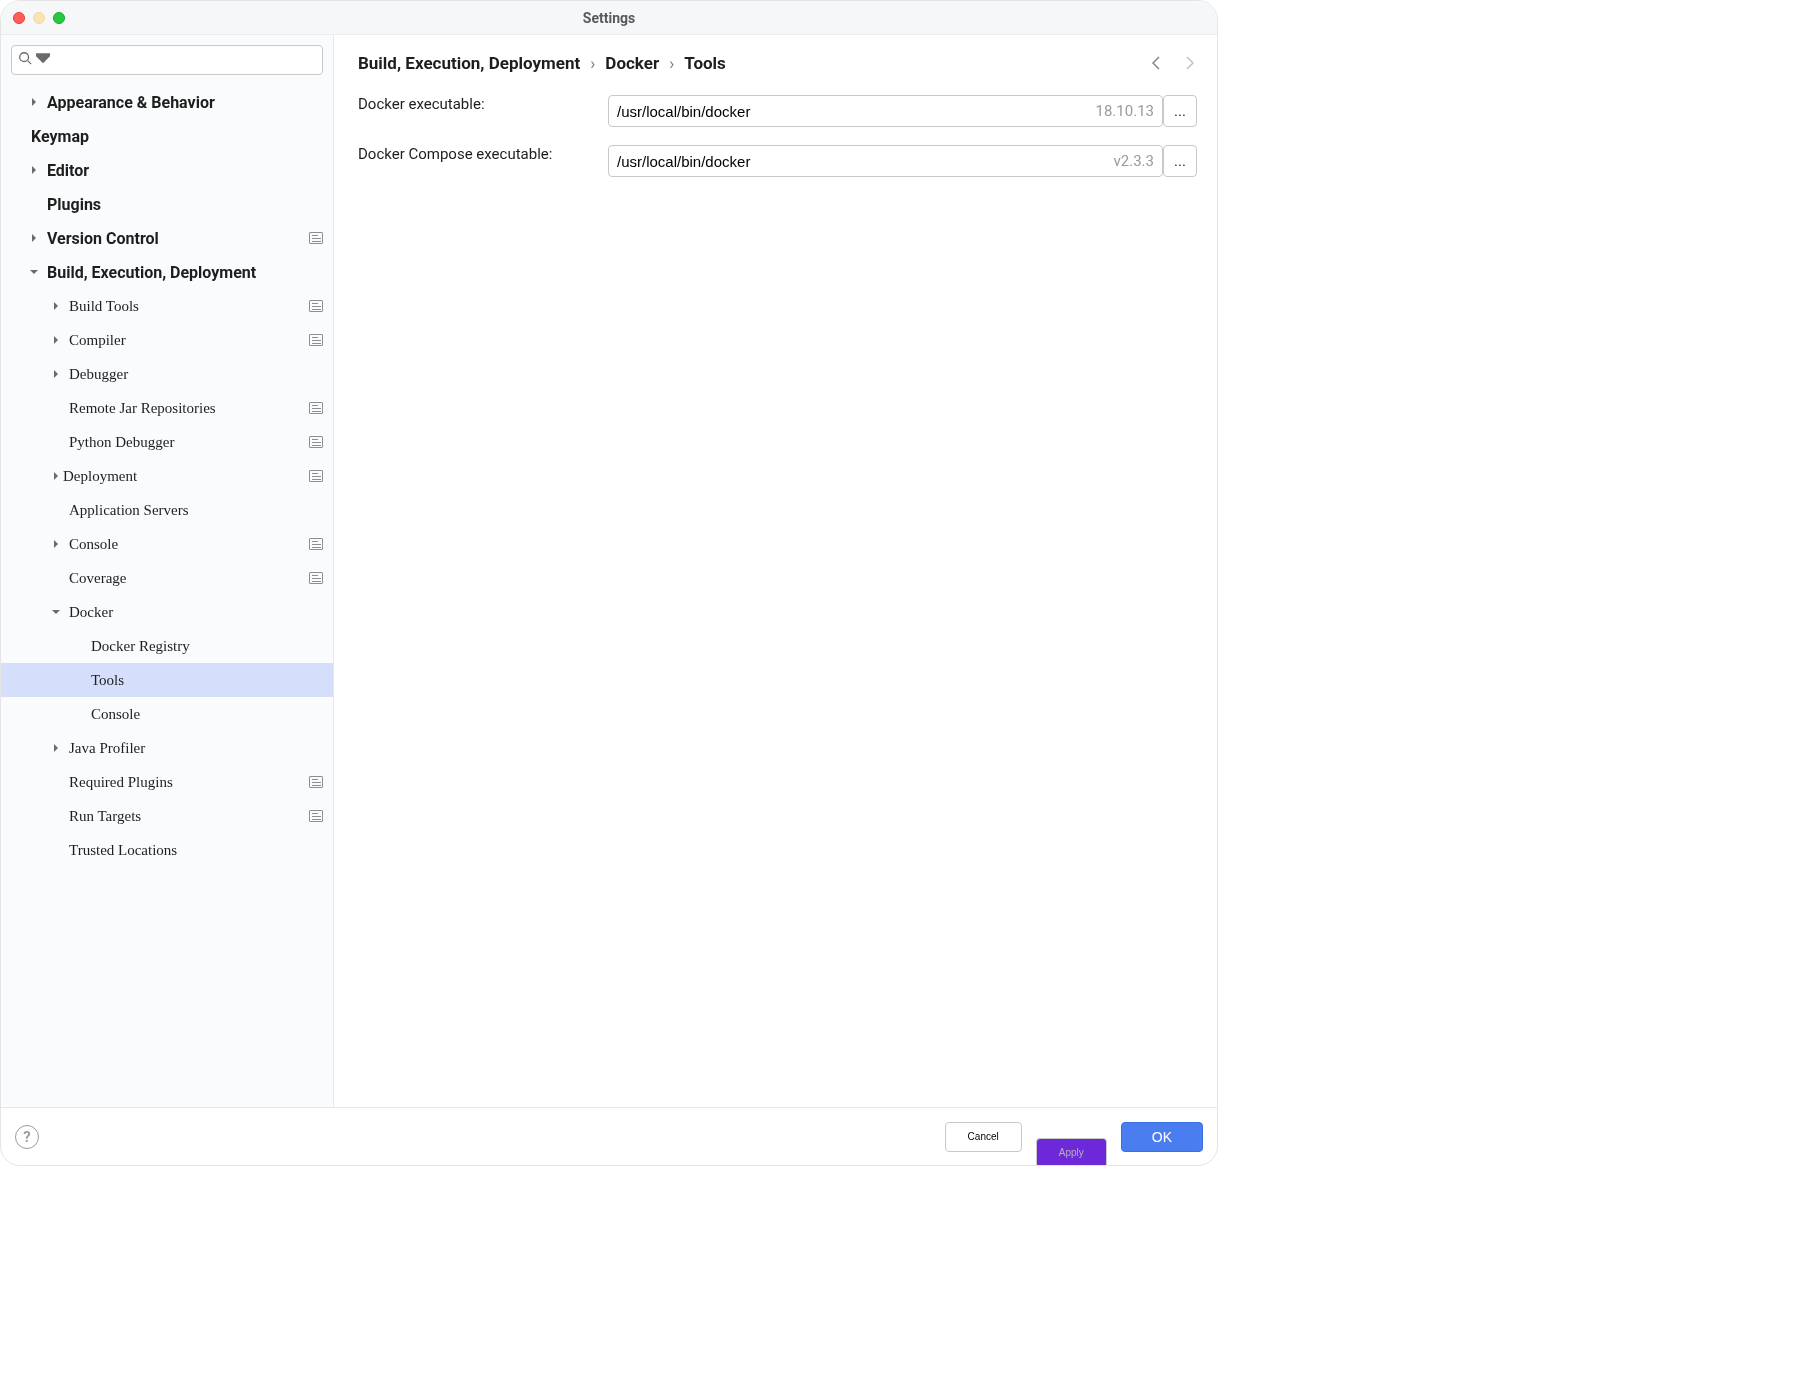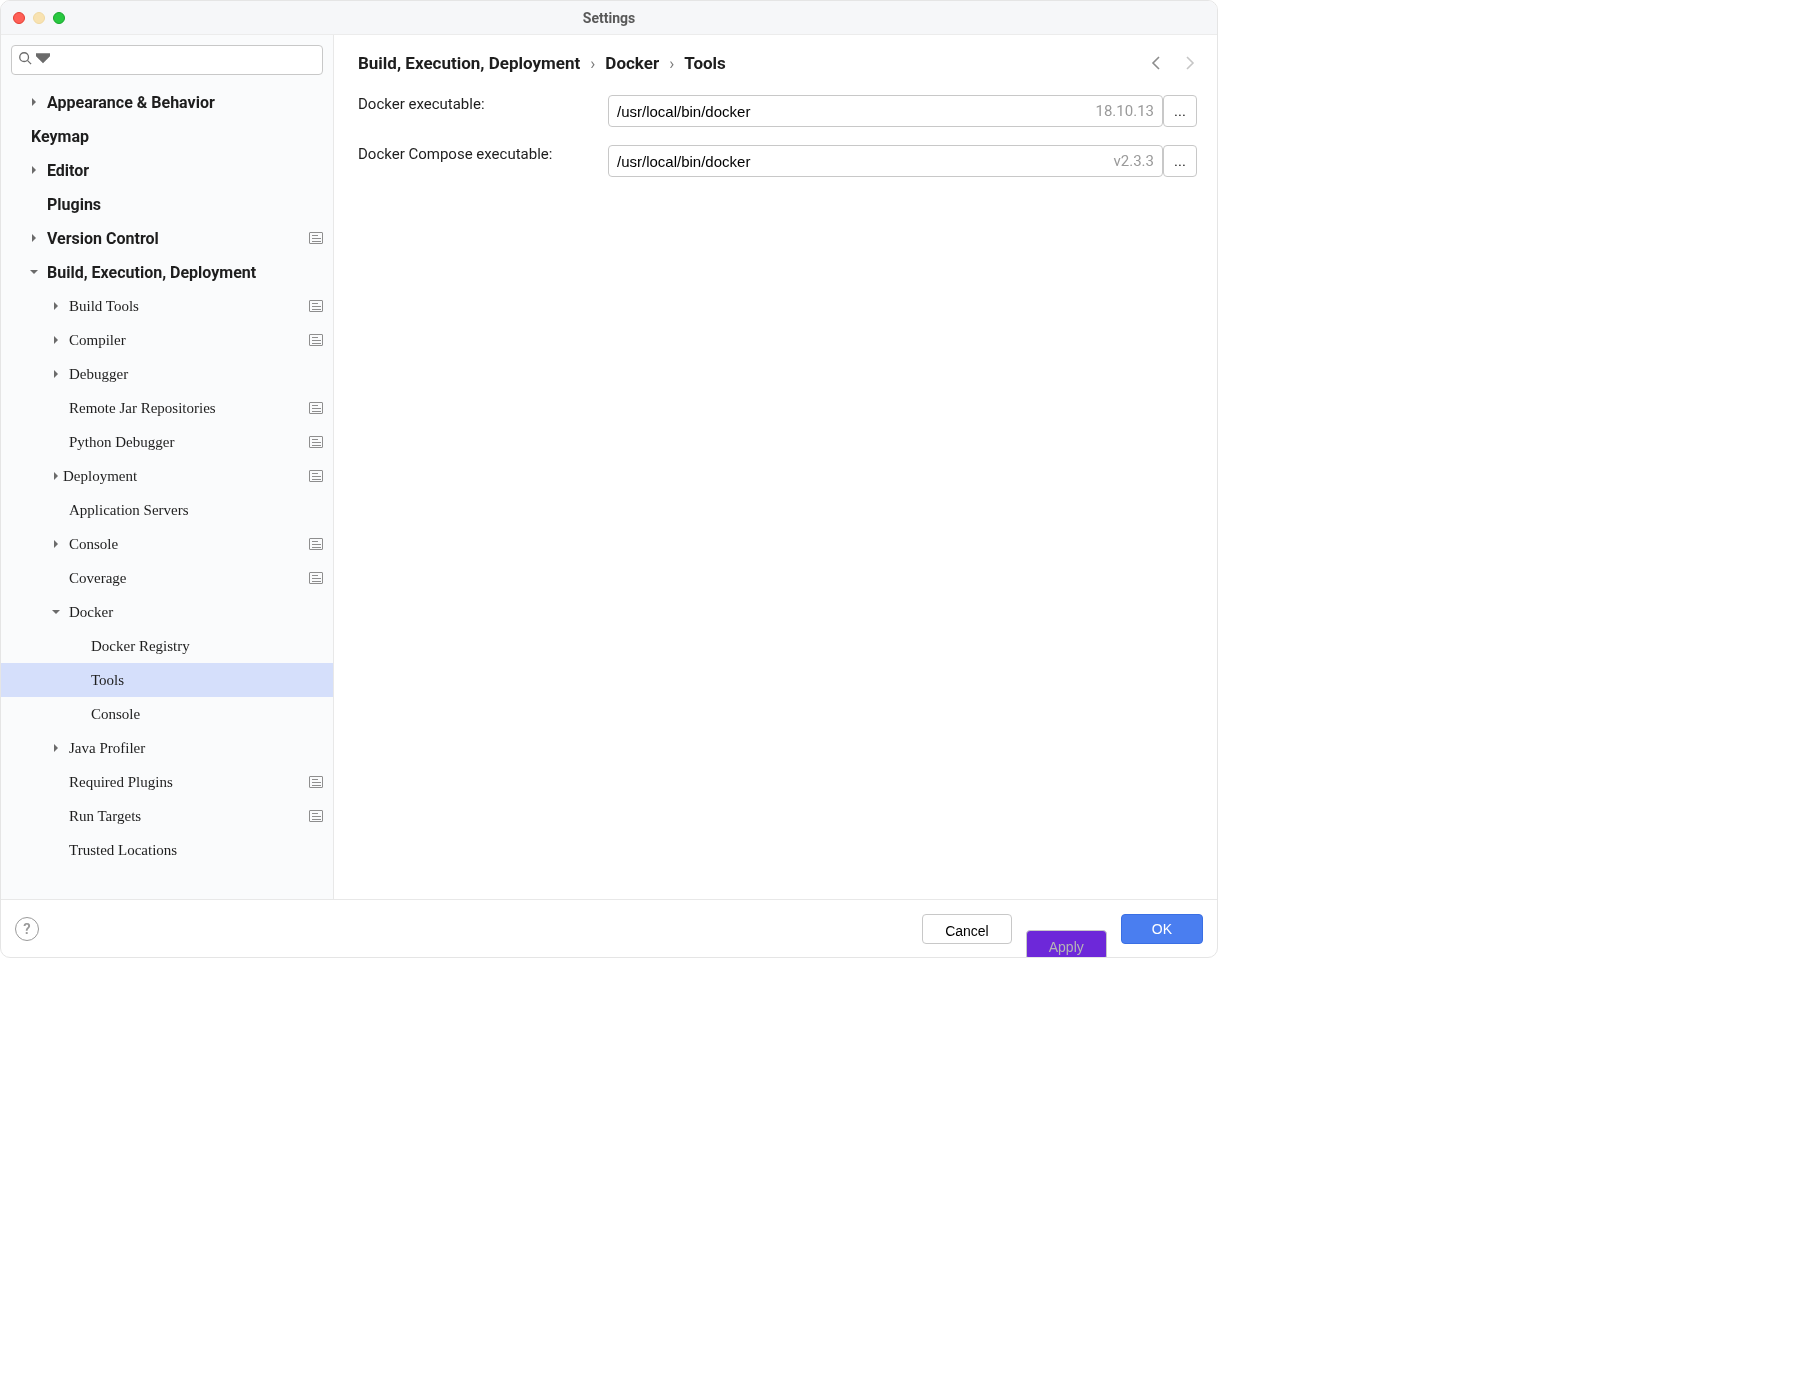--- a/index.html
+++ b/index.html
@@ -6,23 +6,23 @@
   html, body { height: 100%; }
   body {
     font-family: -apple-system, BlinkMacSystemFont, "Segoe UI", Roboto, "Helvetica Neue", Arial, sans-serif;
     font-size: 15px;
     color: #1e1e1e;
     background: #fff;
     -webkit-font-smoothing: antialiased;
   }
   .window {
     width: 1218px;
-    height: 958px;
+    height: 1166px;
     border: 1px solid #e5e5e5;
-    border-radius: 10px;
+    border-radius: 20px;
     overflow: hidden;
     display: flex;
     flex-direction: column;
     background: #fff;
   }
   .titlebar {
     height: 34px;
     display: flex;
     align-items: center;
     position: relative;
@@ -127,21 +127,21 @@
     gap: 14px;
   }
   .help {
     width:24px; height:24px; border:1.5px solid #9a9a9a; border-radius:50%;
     color:#9a9a9a; display:flex; align-items:center; justify-content:center;
     font-size:15px; font-weight:600;
   }
   .footer .spacer { flex:1; }
   .btn-std {
     height: 30px; padding: 8px 22px; border-radius:4px; border:1px solid #c8c8c8;
-    background:#fff; font-size:14px; cursor:pointer;
+    background:#fff; font-size:10px; cursor:pointer;
   }
   .btn-std.disabled { color:#b5b5b5; background:#6d28d9; cursor:default;margin-top:32px;}
   .btn-primary {
     height: 30px; padding: 0 30px; border-radius:4px; border:1px solid #3a6fe4;
     background:#4a7ef0; color:#fff; font-size:14px; cursor:pointer;
   }
 </style>
 </head>
 <body>
 

